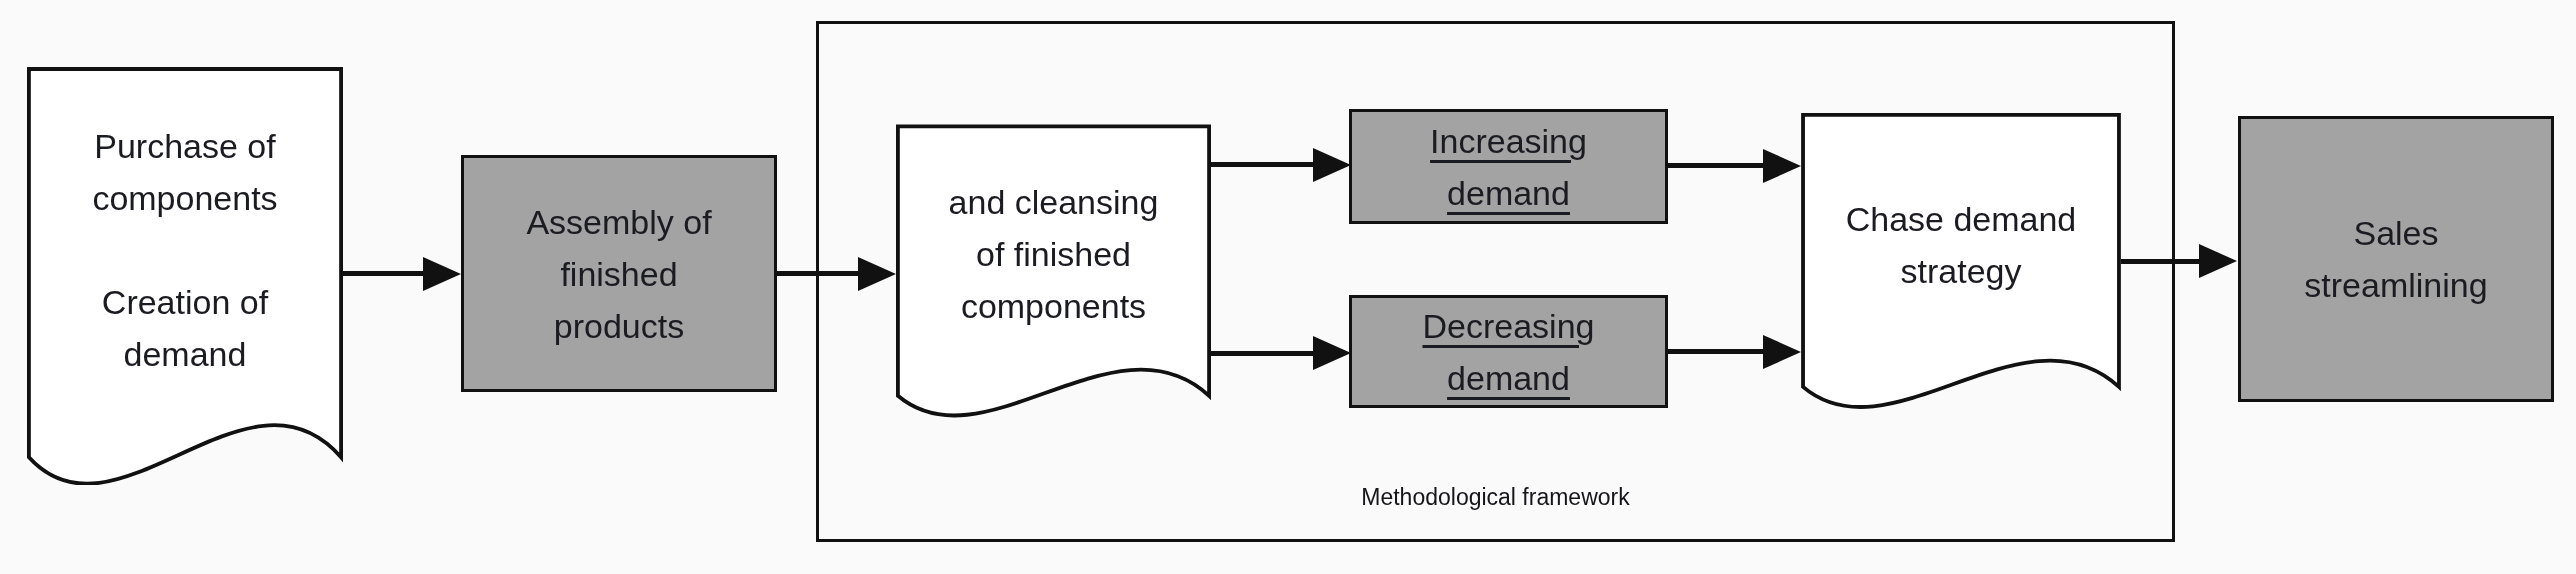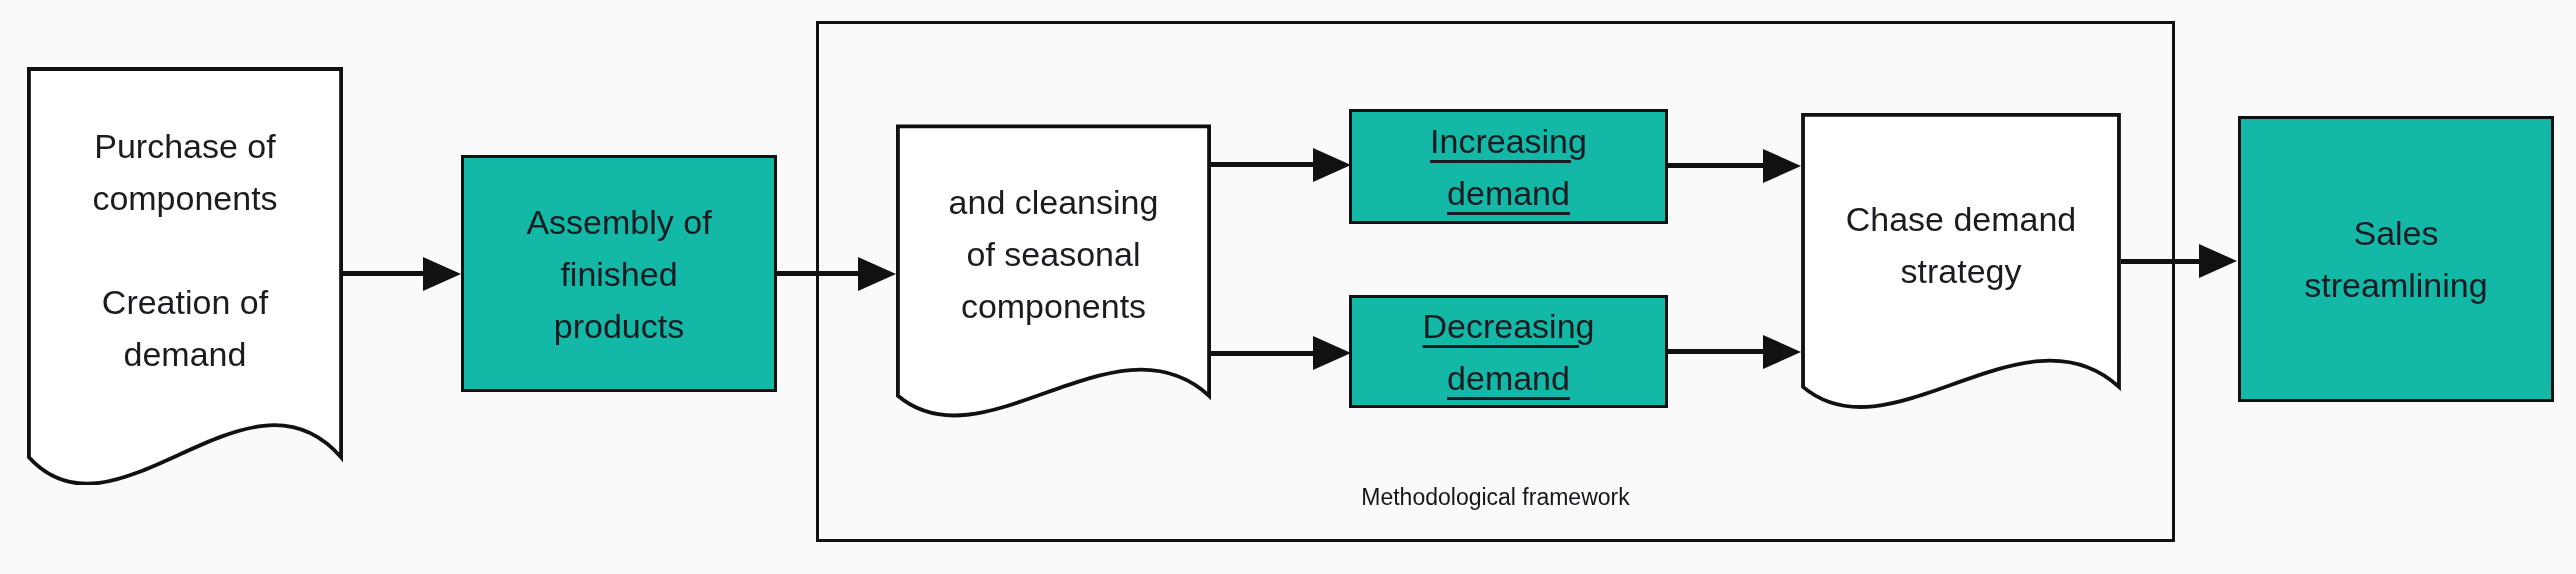--- a/index.html
+++ b/index.html
@@ -6,21 +6,21 @@
   #canvas{
     position:relative;
     width:2576px;height:574px;
     background:#fafafa;
     font-family:"Liberation Sans", sans-serif;
     color:#1b1b22;
     overflow:hidden;
   }
   .rect-node{
     position:absolute;
-    background:#14b8a6;
+    background:#a3a3a3;
     border:3.8px solid #111111;
     box-sizing:border-box;
     display:flex;flex-direction:column;
     align-items:center;justify-content:center;
     text-align:center;
     font-size:34px;line-height:52px;
   }
   .doc-svg{position:absolute;}
   .doc-text{
     position:absolute;
@@ -91,21 +91,21 @@
   </div>
 
   <div class="arrow-shaft" style="left:777px;top:271px;width:85px;"></div>
   <div class="arrow-head" style="left:858px;top:257px;"></div>
 
   <svg class="doc-svg" style="left:896px;top:124px;" width="315" height="299" viewBox="0 0 412 390">
     <path d="M2.5,2.5 L409.5,2.5 L409.5,355 C288,243 115,450 2.5,355 Z" fill="#ffffff" stroke="#111111" stroke-width="5"></path>
   </svg>
   <div class="doc-text" style="left:896px;top:124px;width:315px;height:260px;">
     <span class="line">and cleansing</span>
-    <span class="line">of seasonal</span>
+    <span class="line">of finished</span>
     <span class="line">components</span>
   </div>
 
   <div class="arrow-shaft" style="left:1211px;top:162px;width:105px;"></div>
   <div class="arrow-head" style="left:1313px;top:148px;"></div>
 
   <div class="arrow-shaft" style="left:1211px;top:351px;width:105px;"></div>
   <div class="arrow-head" style="left:1313px;top:336px;"></div>
 
   <div class="rect-node" style="left:1349px;top:109px;width:319px;height:115px;">

